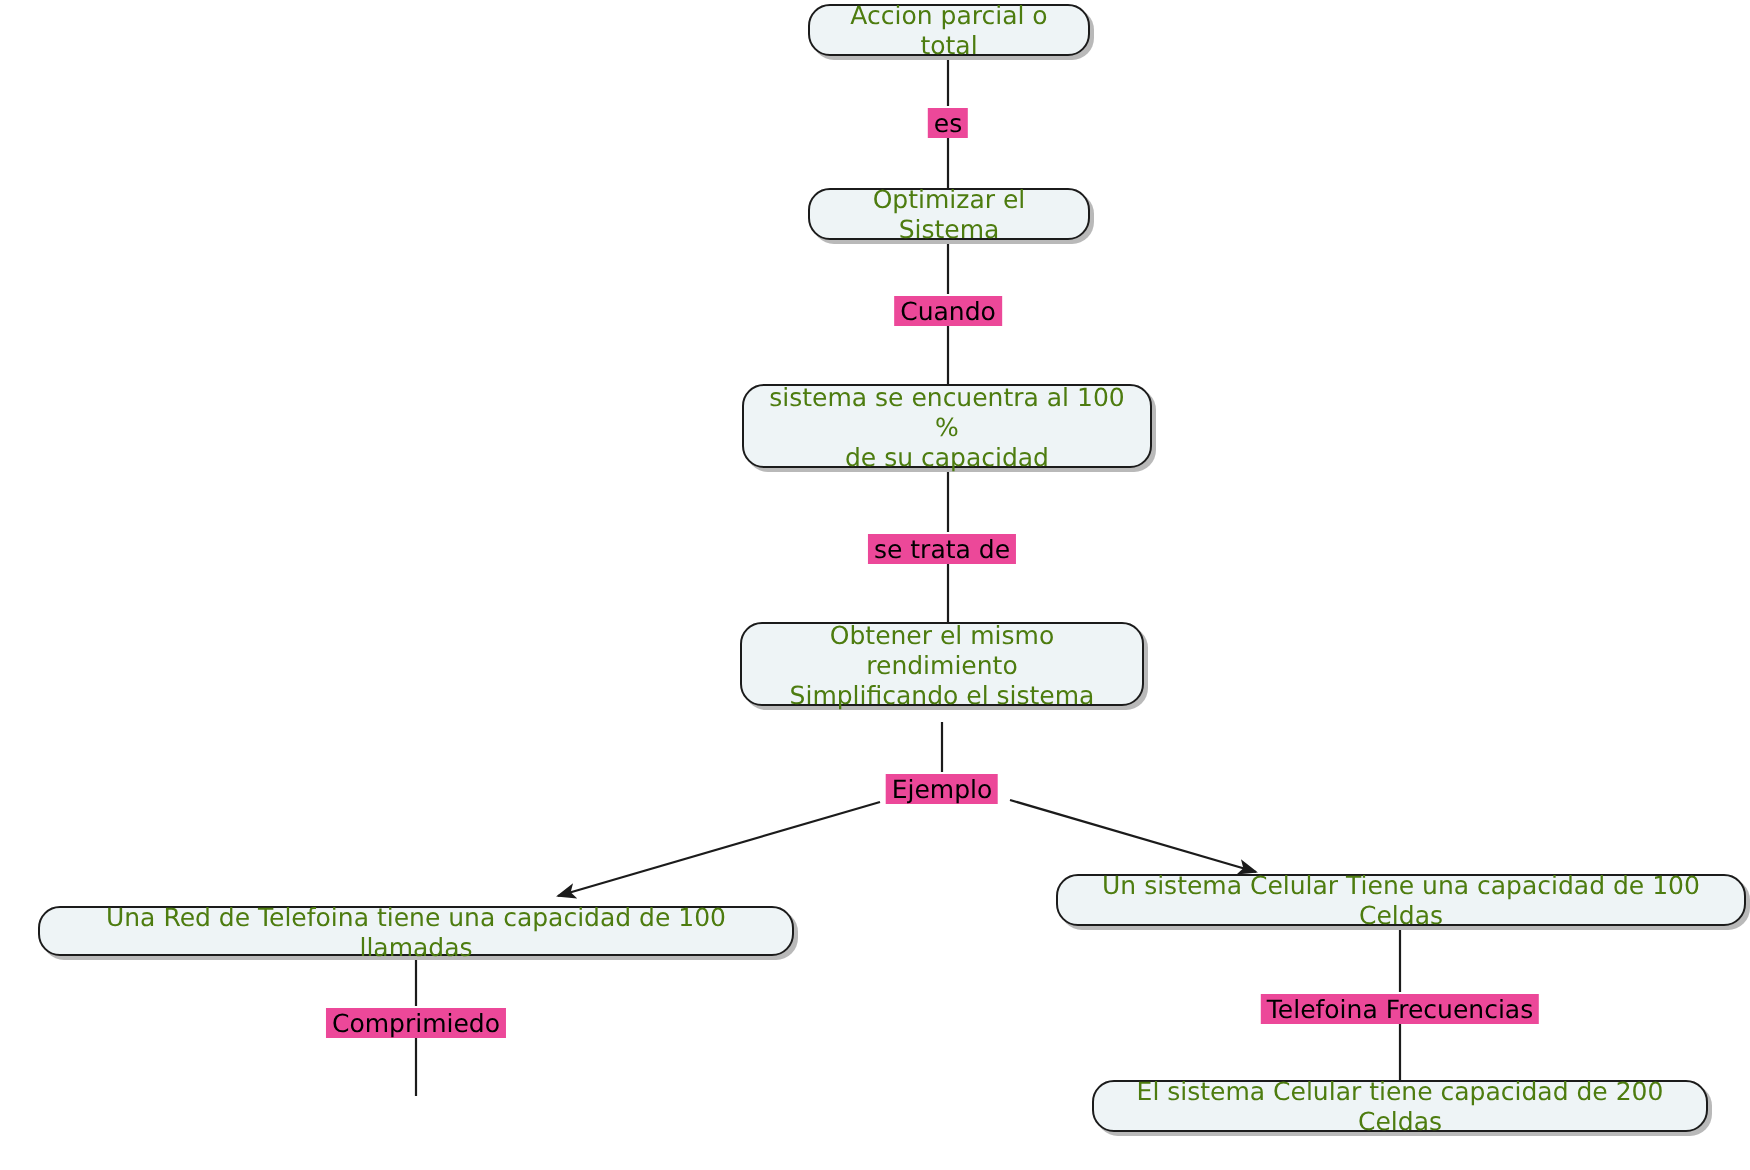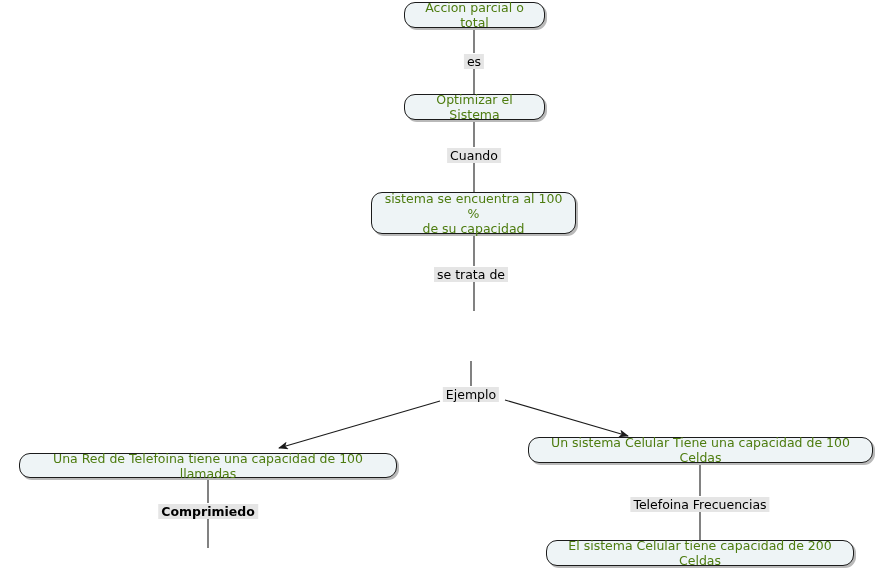--- a/index.html
+++ b/index.html
@@ -41,21 +41,21 @@
     padding: 2px 9px;
     white-space: pre-line;
   }
   .node-text {
     display: block;
     width: 100%;
     white-space: pre-line;
   }
   .link-label {
     position: absolute;
-    background: #e5e5e5;
+    background: #ec4899;
     color: #000000;
     font-size: 12.5px;
     line-height: 15px;
     text-align: center;
     white-space: nowrap;
     padding: 0 3px;
     transform: translateX(-50%);
   }
 </style>
 </head>
@@ -98,20 +98,24 @@
 
   <div class="node" style="left:404px; top:94px; width:141px; height:26px;">
     <span class="node-text">Optimizar el Sistema</span>
   </div>
 
   <div class="node" style="left:371px; top:192px; width:205px; height:42px;">
     <span class="node-text">sistema se encuentra al 100 %
 de su capacidad</span>
   </div>
 
+  <div class="node" style="left:370px; top:311px; width:202px; height:42px;">
+    <span class="node-text">Obtener el mismo rendimiento
+Simplificando el sistema</span>
+  </div>
 
   <div class="node" style="left:19px; top:453px; width:378px; height:25px;">
     <span class="node-text">Una Red de Telefoina tiene una capacidad de 100 llamadas</span>
   </div>
 
   <div class="node" style="left:528px; top:437px; width:345px; height:26px;">
     <span class="node-text">Un sistema Celular Tiene una capacidad de 100 Celdas</span>
   </div>
 
 
@@ -128,21 +132,21 @@
   </div>
 
   <div class="link-label" style="left:471px; top:267px;">
     <span>se trata de</span>
   </div>
 
   <div class="link-label" style="left:471px; top:387px;">
     <span>Ejemplo</span>
   </div>
 
-  <div class="link-label" style="left:208px; top:504px;font-weight:bold;">
+  <div class="link-label" style="left:208px; top:504px;">
     <span>Comprimiedo</span>
   </div>
 
   <div class="link-label" style="left:700px; top:497px;">
     <span>Telefoina Frecuencias</span>
   </div>
 
 </div>
 
 </body></html>

